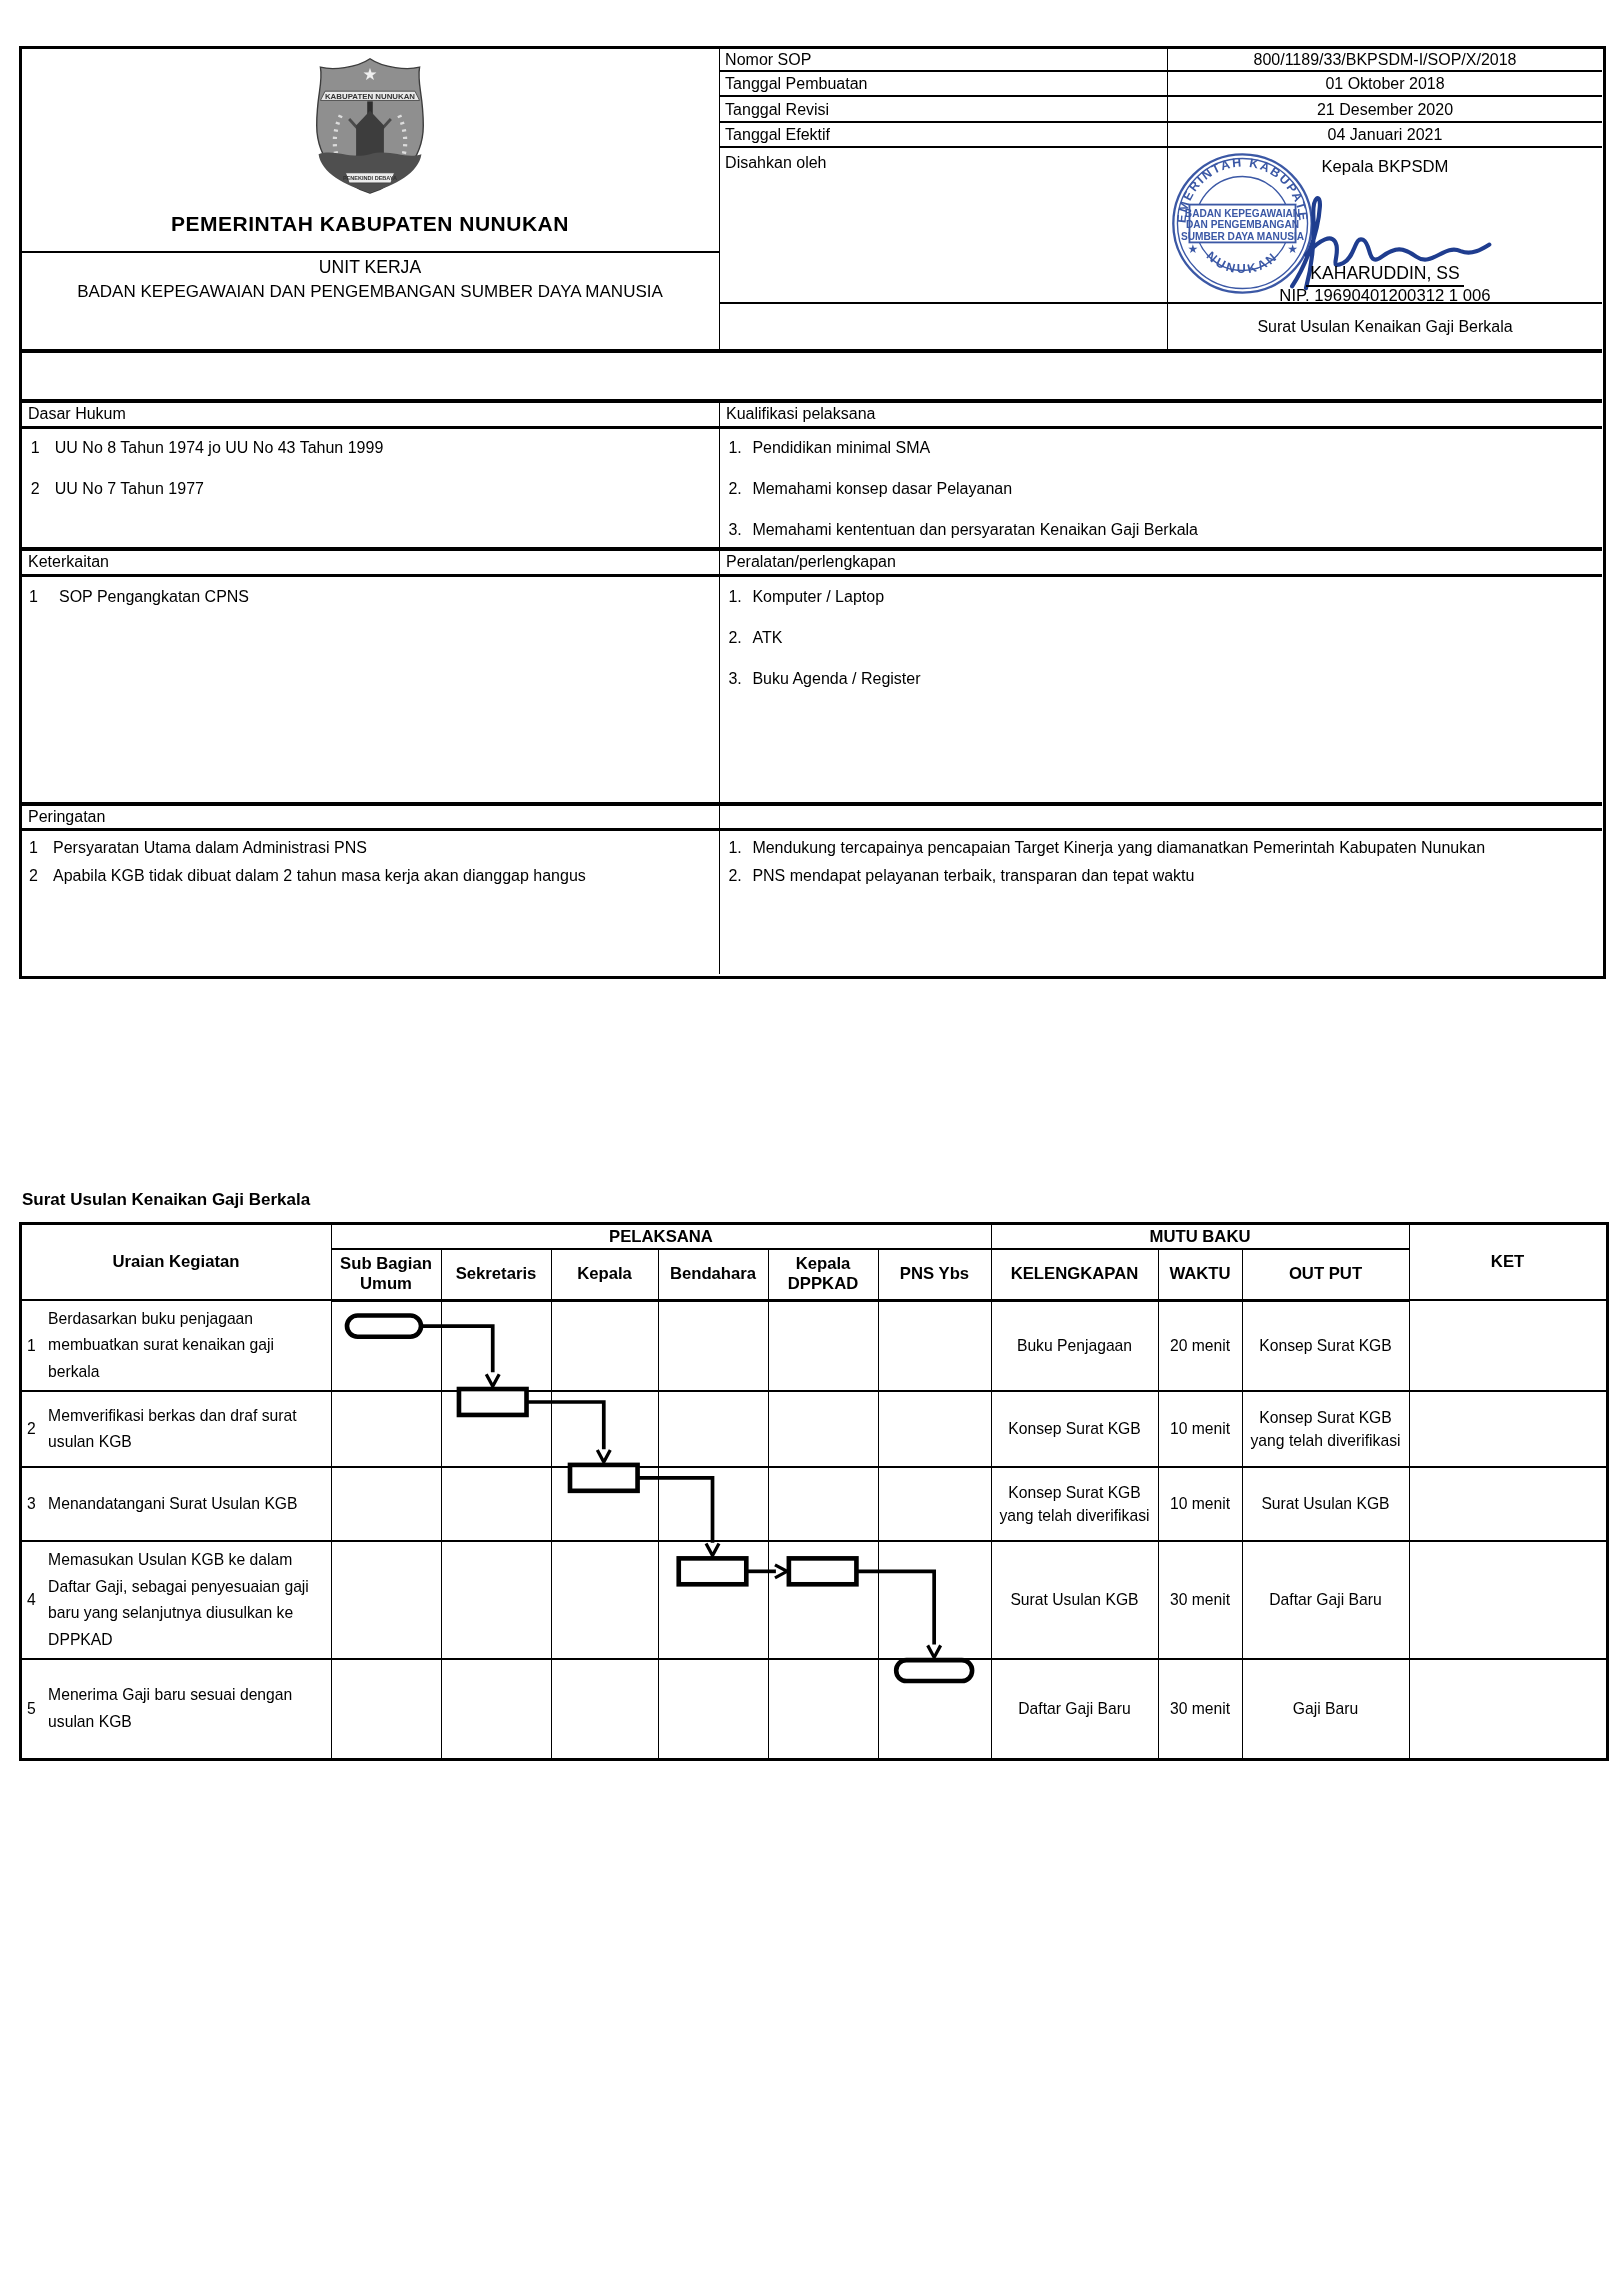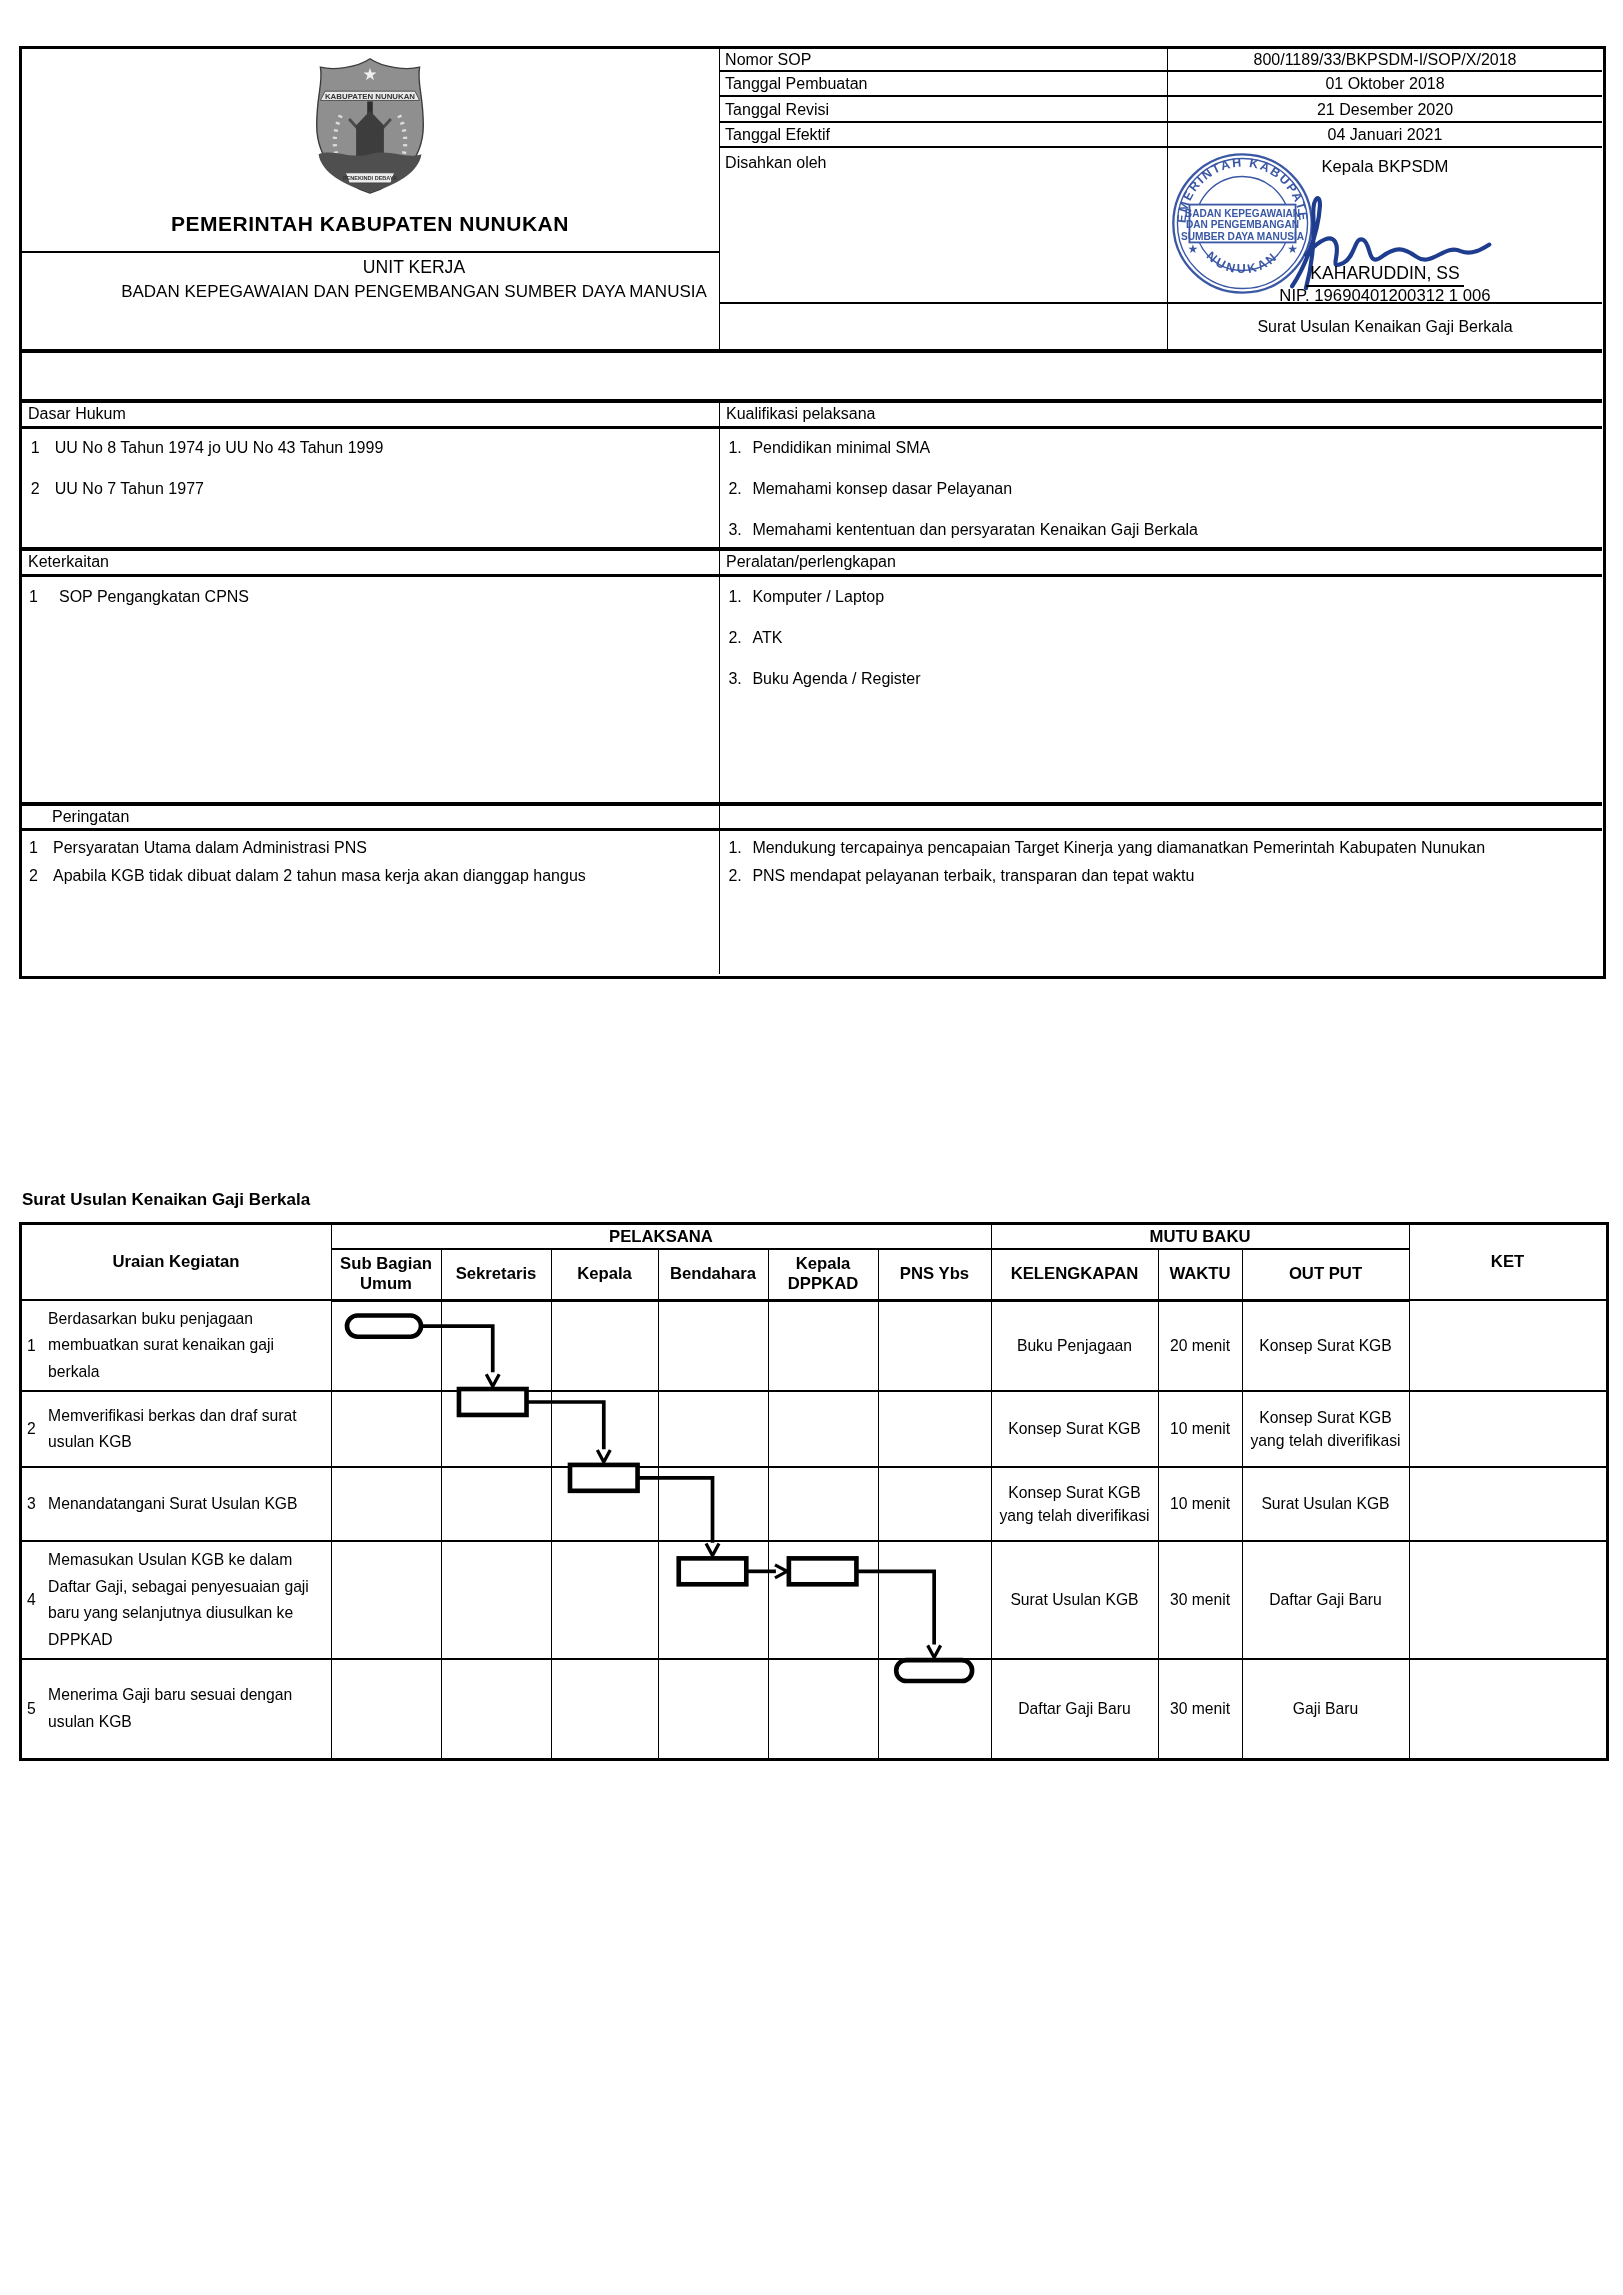--- a/index.html
+++ b/index.html
@@ -78,21 +78,21 @@
         <polygon points="125,118 95,150 95,215 125,247 155,215 155,150" fill="#3d3d3d"></polygon>
         <path d="M62 128 C 44 168, 44 210, 66 246" fill="none" stroke="#dcdcdc" stroke-width="9" stroke-dasharray="5 11"></path>
         <path d="M188 128 C 206 168, 206 210, 184 246" fill="none" stroke="#dcdcdc" stroke-width="9" stroke-dasharray="5 11"></path>
         <path d="M14 212 C 50 200, 80 224, 125 212 C 170 200, 200 224, 236 212 C 230 252, 180 280, 125 294 C 70 280, 20 252, 14 212 Z" fill="#4f4f4f"></path>
         <polygon points="72,252 178,252 170,274 80,274" fill="#ececec" stroke="#444" stroke-width="2"></polygon>
         <text x="125" y="268" text-anchor="middle" font-size="12" font-weight="bold" fill="#333">PENEKINDI DEBAYA</text>
       </svg>
       <div class="abs centerTxt" style="top:163px;"><span id="orgTitle">PEMERINTAH KABUPATEN NUNUKAN</span></div>
     </div>
 
-    <div class="abs" style="left:0;top:204px;width:697px;height:96px;padding-left:44px;">
+    <div class="abs" style="left:0;top:204px;width:697px;height:96px;">
       <div class="abs centerTxt" style="top:3.7px;font-size:17.6px;">UNIT KERJA</div>
       <div class="abs centerTxt" style="top:29px;font-size:17px;">BADAN KEPEGAWAIAN DAN PENGEMBANGAN SUMBER DAYA MANUSIA</div>
     </div>
 
     <div class="abs rowlabel" style="left:698px;top:0;width:447px;height:21px;">Nomor SOP</div>
     <div class="abs rowvalue" style="left:1147px;top:0;width:433px;height:21px;">800/1189/33/BKPSDM-I/SOP/X/2018</div>
     <div class="abs rowlabel" style="left:698px;top:23px;width:447px;height:23px;">Tanggal Pembuatan</div>
     <div class="abs rowvalue" style="left:1147px;top:23px;width:433px;height:23px;">01 Oktober 2018</div>
     <div class="abs rowlabel" style="left:698px;top:49px;width:447px;height:23px;">Tanggal Revisi</div>
     <div class="abs rowvalue" style="left:1147px;top:49px;width:433px;height:23px;">21 Desember 2020</div>
@@ -181,21 +181,21 @@
       <div class="li">
           <div class="n">2.</div>
           <div class="t">ATK</div>
         </div>
       <div class="li">
           <div class="n">3.</div>
           <div class="t">Buku Agenda / Register</div>
         </div>
     </div>
 
-    <div class="abs secHdr" style="left:0;top:756px;width:697px;height:23.6px;margin-left:24px;">Peringatan</div>
+    <div class="abs secHdr" style="left:0;top:756px;width:697px;height:23.6px;">Peringatan</div>
     <div class="abs list tight" style="left:5.6px;top:787px;width:685px;">
       <div class="li">
           <div class="n">1</div>
           <div class="t">Persyaratan Utama dalam Administrasi PNS</div>
         </div>
       <div class="li">
           <div class="n">2</div>
           <div class="t">Apabila KGB tidak dibuat dalam 2 tahun masa kerja akan dianggap hangus</div>
         </div>
     </div>

